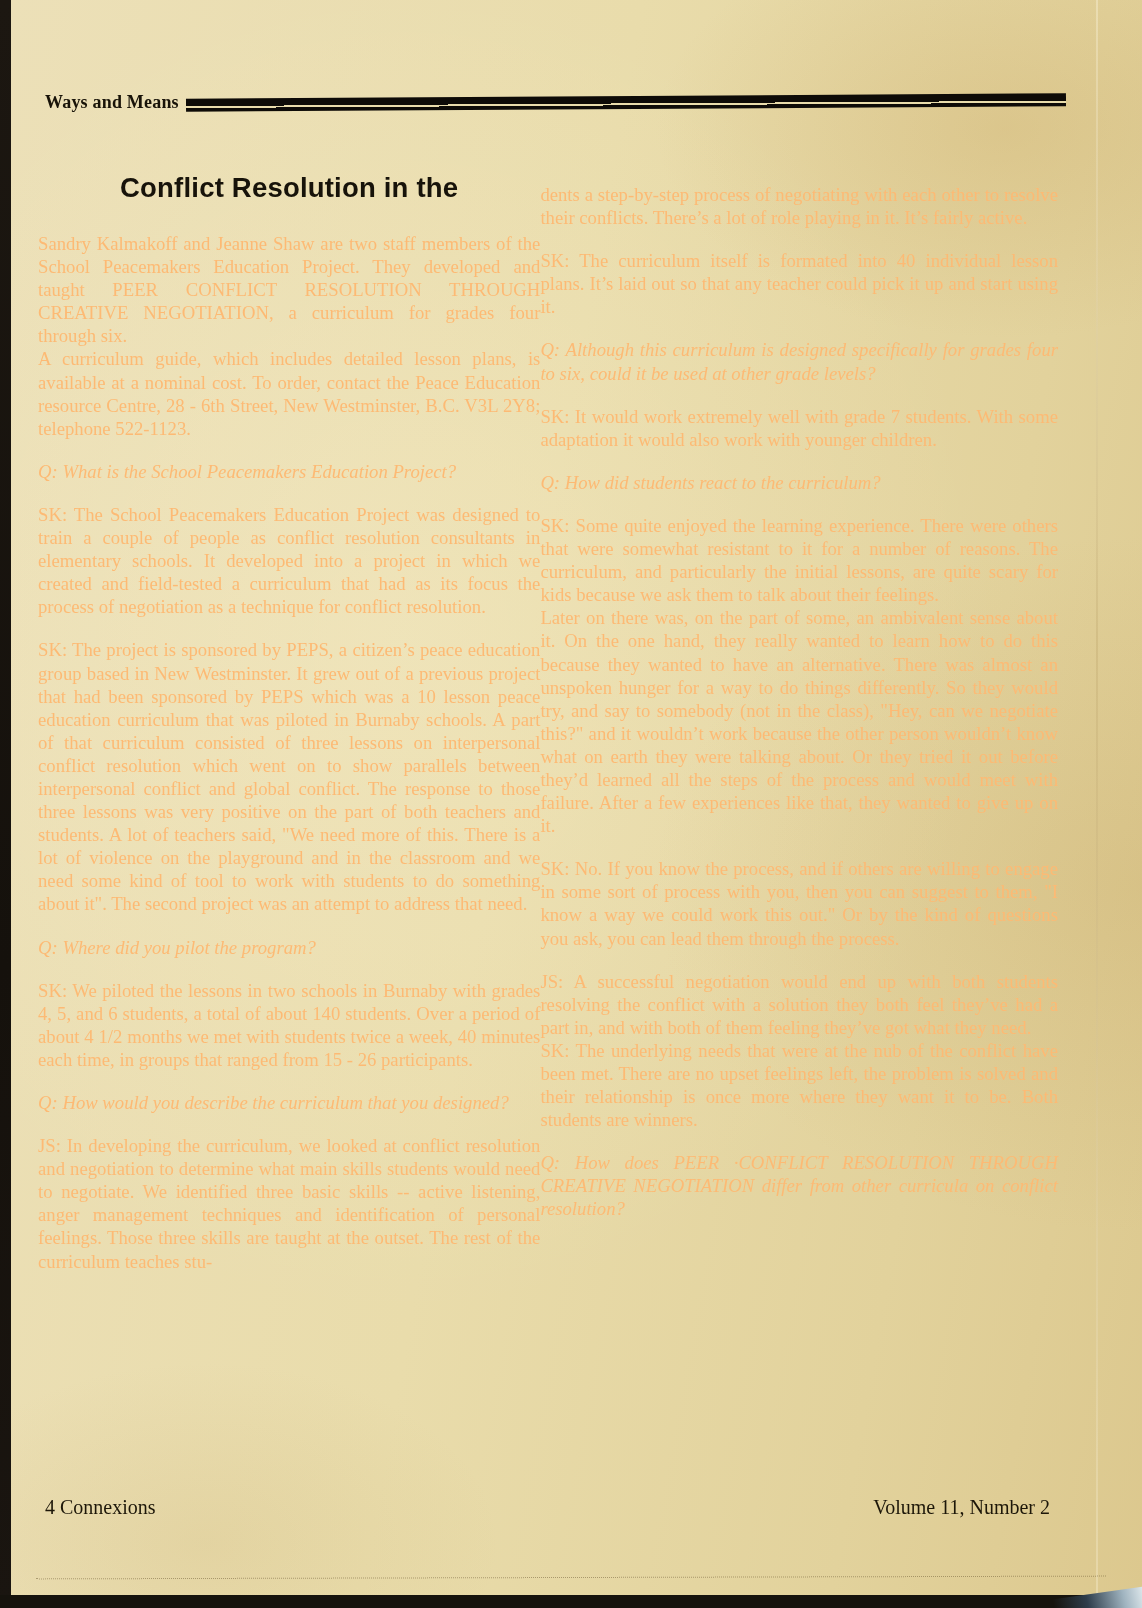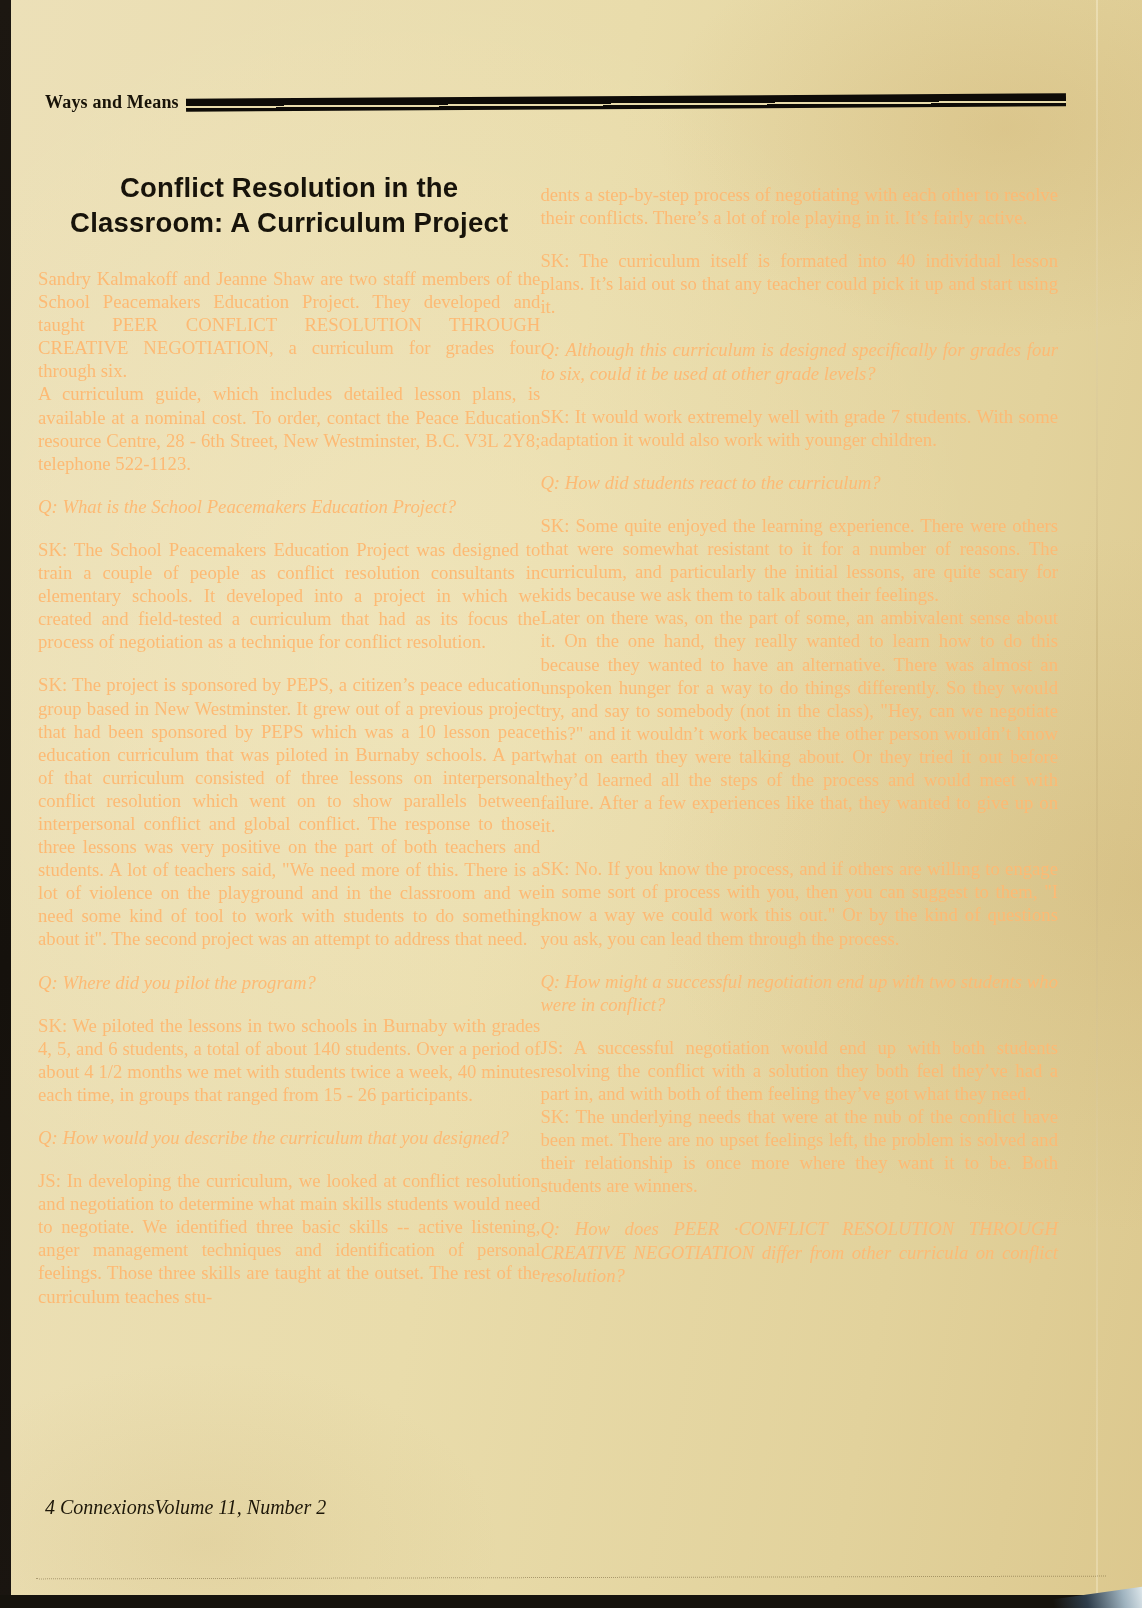--- a/index.html
+++ b/index.html
@@ -79,22 +79,22 @@
     font-size: 18.7px; line-height: 23.1px;
     text-align: justify;
     color: #fdba74;
   }
   p.q { font-style: italic; }
   p.no-gap { margin-bottom: 0; }
 
   
   .footer-row {
     position: absolute; left: 45px; right: 92px; top: 1496px;
-    display: flex; 
-    font-size: 20px; color: #1d1709; font-style: italic;
+    display: flex; justify-content: space-between;
+    font-size: 20px; color: #1d1709;
   }
   .faint-line {
     position: absolute; left: 36px; right: 36px; top: 1577px;
     border-top: 1px dotted rgba(96,78,40,0.45);
     transform: rotate(-0.15deg);
   }
 </style>
 </head>
 <body>
 
@@ -105,21 +105,20 @@
 <div class="header-row">
   <span class="section-label">Ways and Means</span>
   <span class="header-rule"></span>
 </div>
 
 <div class="main">
 
   <div class="col-left">
     <h1 class="article-title">
       <span>Conflict Resolution in the</span><br>
-      <span>Classroom: A Curriculum Project</span>
     </h1>
     <p class="para no-gap">Sandry Kalmakoff and Jeanne Shaw are two staff members of the School Peacemakers Education Project. They developed and taught PEER CONFLICT RESOLUTION THROUGH CREATIVE NEGOTIATION, a curriculum for grades four through six.</p>
     <p class="para">A curriculum guide, which includes detailed lesson plans, is available at a nominal cost. To order, contact the Peace Education resource Centre, 28 - 6th  Street, New Westminster, B.C. V3L 2Y8; telephone 522-1123.</p>
     <p class="para q">Q: What is the School Peacemakers Education Project?</p>
     <p class="para">SK: The School Peacemakers Education Project was designed to train a couple of people as conflict resolution consultants in elementary schools. It developed into a project in which we created and field-tested a curriculum that had as its focus the process of negotiation as a technique for conflict resolution.</p>
     <p class="para">SK: The project is sponsored by PEPS, a citizen’s peace education group based in New Westminster. It grew out of a previous project that had been sponsored by PEPS which was a 10 lesson peace education curriculum that was piloted in Burnaby schools. A part of that curriculum consisted of three lessons on interpersonal conflict resolution which went on to show parallels between interpersonal conflict and global conflict. The response to those three lessons was very positive on the part of both teachers and students. A lot of teachers said, "We need more of this. There is a lot of violence on the playground and in the classroom and we need some kind of tool to work with students to do something about it".  The second project was an attempt to address that need.</p>
     <p class="para q">Q: Where did you pilot the program?</p>
     <p class="para">SK: We piloted the lessons in two schools in Burnaby with grades 4, 5, and 6 students, a total of about 140 students. Over a period of about 4 1/2 months we met with students twice a week, 40  minutes each time, in groups that ranged from 15 - 26  participants.</p>
     <p class="para q">Q: How would you describe the curriculum that you designed?</p>
     <p class="para">JS: In developing the curriculum, we looked at conflict resolution and negotiation to determine what main skills students would need to negotiate.  We identified three basic skills -- active listening, anger management techniques and identification of personal feelings. Those three skills are taught at the outset. The rest of the curriculum teaches stu-</p>
@@ -127,21 +126,20 @@
 
   <div class="col-right">
     <p class="para">dents a step-by-step process of negotiating with each other to resolve their  conflicts. There’s a lot of role playing in it. It’s fairly active.</p>
     <p class="para">SK: The curriculum itself is formated into 40 individual lesson plans. It’s laid out so that any teacher could pick it up and start using it.</p>
     <p class="para q">Q: Although this curriculum is designed specifically for grades four to six, could it be used at other grade levels?</p>
     <p class="para">SK: It would work extremely well with grade 7 students. With some adaptation it would also work with younger children.</p>
     <p class="para q">Q: How did students react to the curriculum?</p>
     <p class="para no-gap">SK: Some quite enjoyed the learning experience. There were others that were somewhat resistant to it for a number of reasons. The curriculum, and particularly the initial lessons, are quite scary for kids because we ask them to talk about their feelings.</p>
     <p class="para">Later on there was, on the part of some, an ambivalent sense about it. On the one hand, they really wanted to learn how to do this because they wanted to have an alternative. There was almost an unspoken hunger for a way to do things differently. So they would try, and say to somebody (not in the class), "Hey, can we negotiate this?" and it wouldn’t work because the other person wouldn’t know what on earth they were talking about. Or they tried it out before they’d learned all the steps of the process and would meet with failure. After a few experiences like that, they wanted to give up on it.</p>
     <p class="para">SK: No. If you know the process, and if others are willing to engage in some sort of process with you, then you can suggest to them, "I know a way we could work this out." Or by the kind of questions you ask, you can lead them through the process.</p>
-    <p class="para q">Q: How might a successful negotiation end up with two students who were in conflict?</p>
     <p class="para no-gap">JS: A successful negotiation would end up with both students resolving the conflict with a solution they both feel they’ve had a part in, and with both of them feeling they’ve got what they need.</p>
     <p class="para">SK: The underlying needs that were at the nub of the conflict have been met. There are no upset feelings left, the problem is solved and their relationship is once more where they want it to be. Both students are winners.</p>
     <p class="para q">Q: How does PEER ·CONFLICT RESOLUTION THROUGH CREATIVE NEGOTIATION differ from other curricula on conflict resolution?</p>
   </div>
 
 </div>
 
 <div class="footer-row">
   <span>4 Connexions</span>
   <span>Volume 11, Number 2</span>

